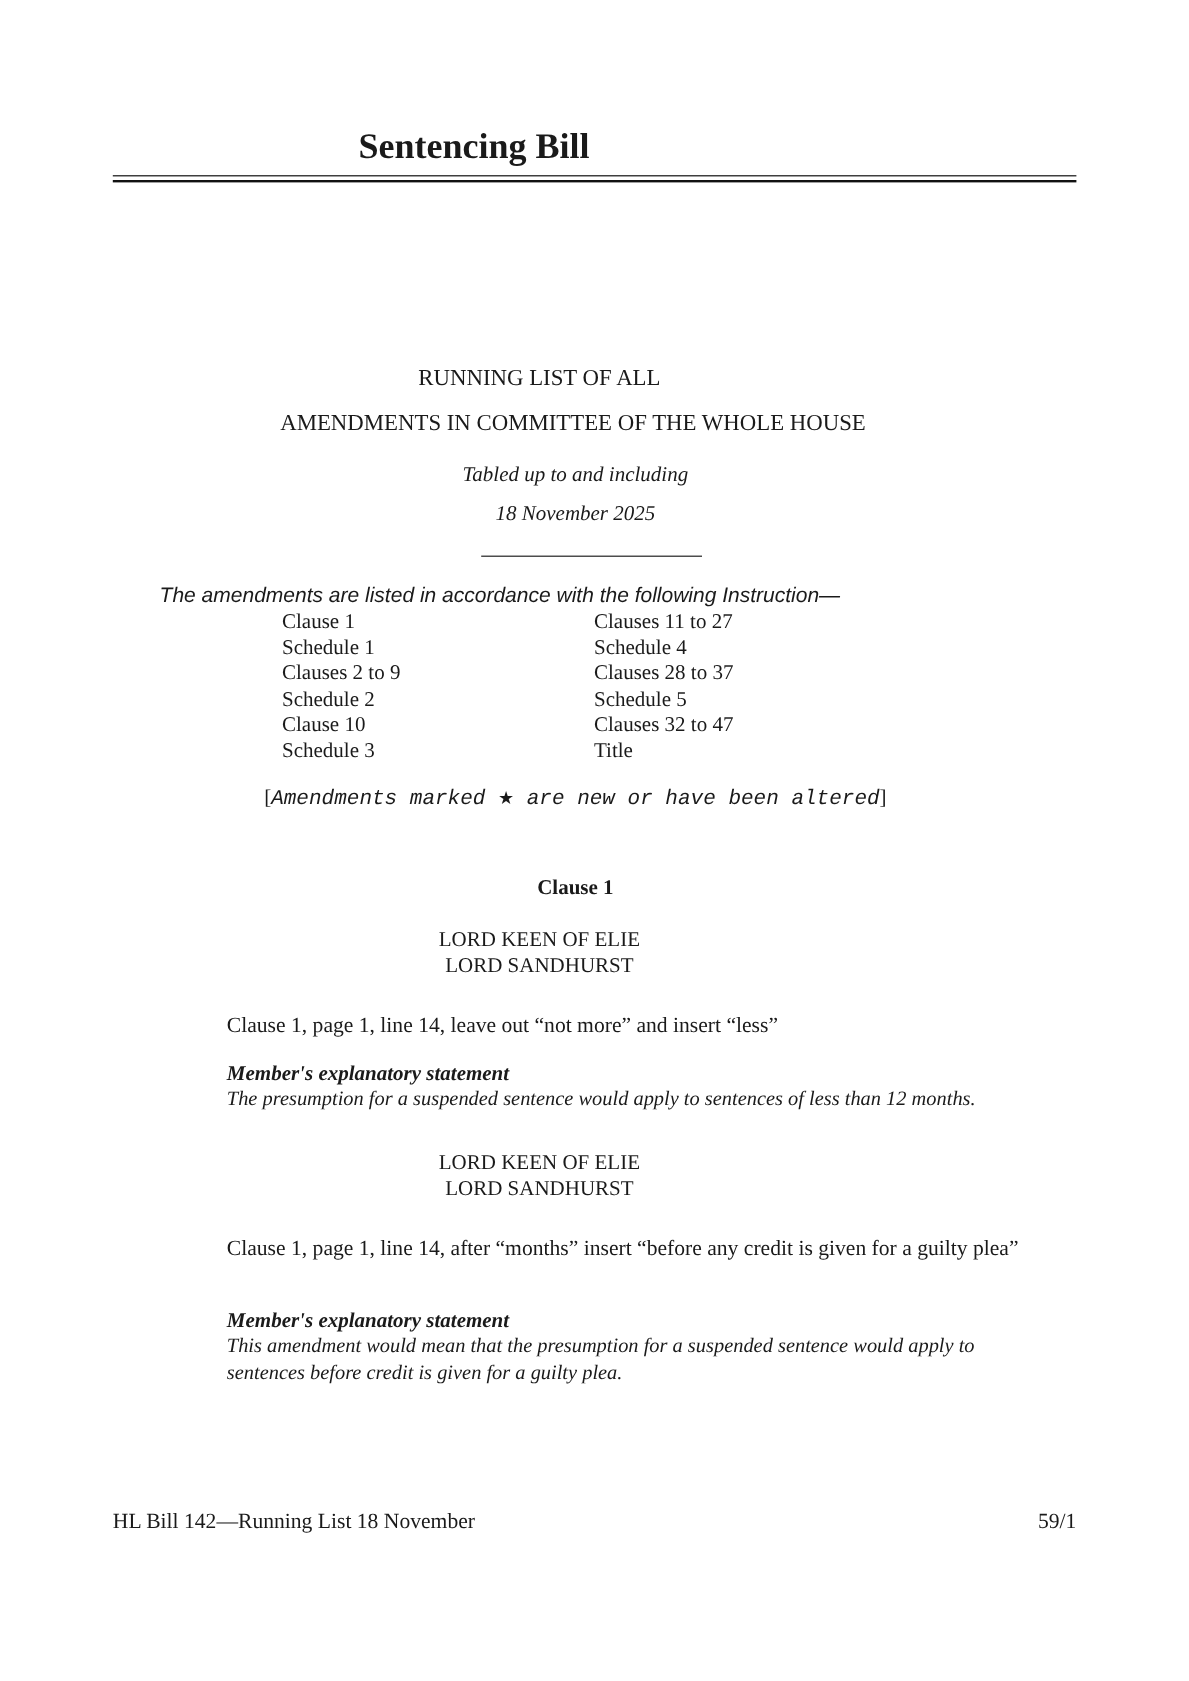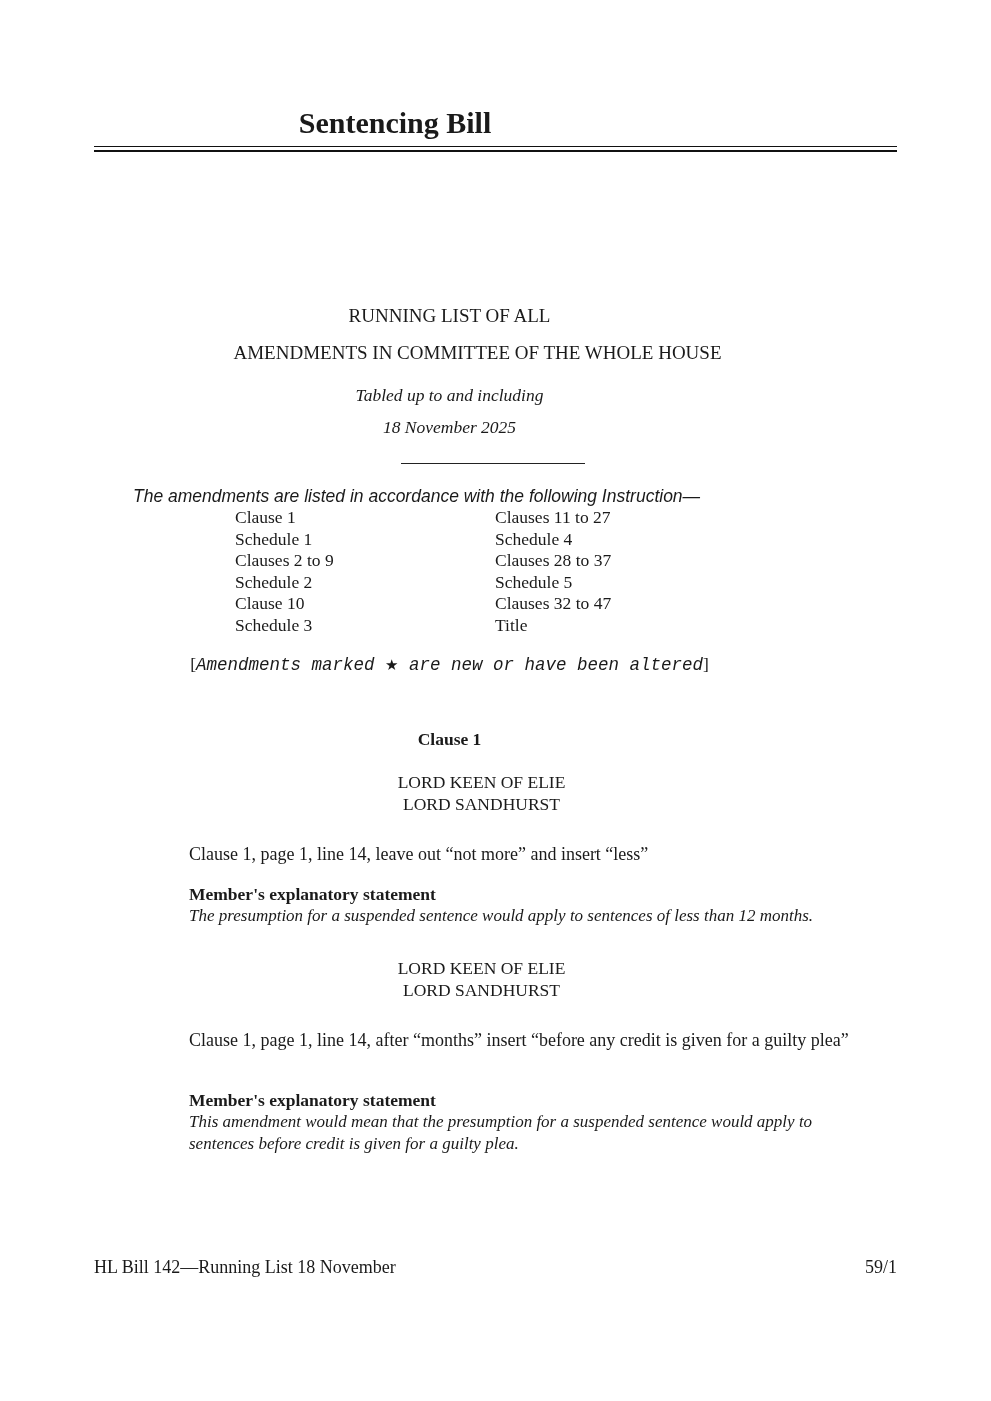--- a/index.html
+++ b/index.html
@@ -12,29 +12,29 @@
   .title {
     left: 0; width: 790px; top: 106px; text-align: center;
     font-family: "Liberation Serif", serif; font-weight: bold; font-size: 30px;
     letter-spacing: 0px;
   }
   .rule1 { left: 94px; width: 803px; top: 146px; height: 0; border-top: 1.5px solid #111; }
   .rule2 { left: 94px; width: 803px; top: 150px; height: 0; border-top: 2.5px solid #111; }
   .center { left: 0; width: 899px; text-align: center; }
   .big { font-family: "Liberation Serif", serif; font-size: 19px; }
   .ital { font-style: italic; font-family: Liberation Mono, monospace; }
-  .sm { font-family: "Liberation Serif", serif; font-size: 17.5px; }
+  .sm { font-family: "Liberation Serif", serif; font-size: 17.5px; padding-left: 30px; }
   .shortrule { left: 401px; width: 184px; top: 463px; border-top: 1px solid #222; }
   .instr { left: 133px; top: 486px; font-family: Liberation Sans, sans-serif; font-size: 17.5px; font-style: italic; }
   .col { font-family: "Liberation Serif", serif; font-size: 17.5px; line-height: 21.5px; }
   .col div { white-space: nowrap; }
   .body-text { font-family: "Liberation Serif", serif; font-size: 18px; }
-  .stmt-head { font-family: "Liberation Serif", serif; font-size: 17.5px; font-weight: bold; }
+  .stmt-head { font-family: "Liberation Serif", serif; font-size: 17.5px; font-weight: bold; font-style: italic; }
   .stmt { font-family: "Liberation Serif", serif; font-size: 17px; font-style: italic; line-height: 22px; }
-  .names { font-family: "Liberation Serif", serif; font-size: 17.5px; line-height: 22px; padding-left: 32px; }
+  .names { font-family: "Liberation Serif", serif; font-size: 17.5px; line-height: 22px; }
   .footer { font-family: "Liberation Serif", serif; font-size: 18px; top: 1257px; }
 </style>
 </head>
 <body>
 
 <div class="abs title">Sentencing Bill</div>
 <div class="abs rule1"></div>
 <div class="abs rule2"></div>
 
 <div class="abs center big" style="top:305px;">RUNNING LIST OF ALL</div>

